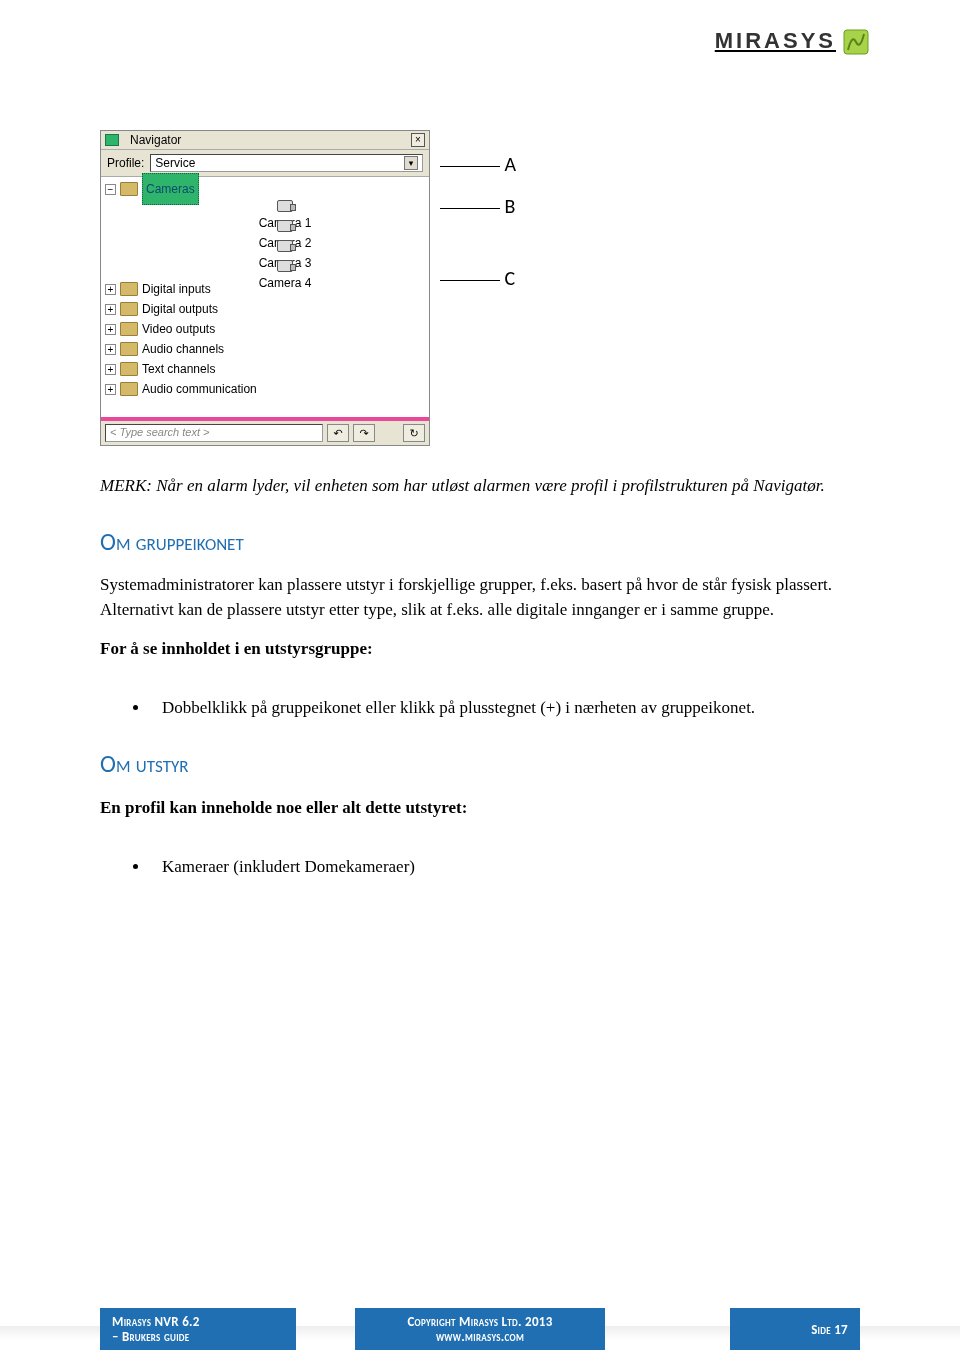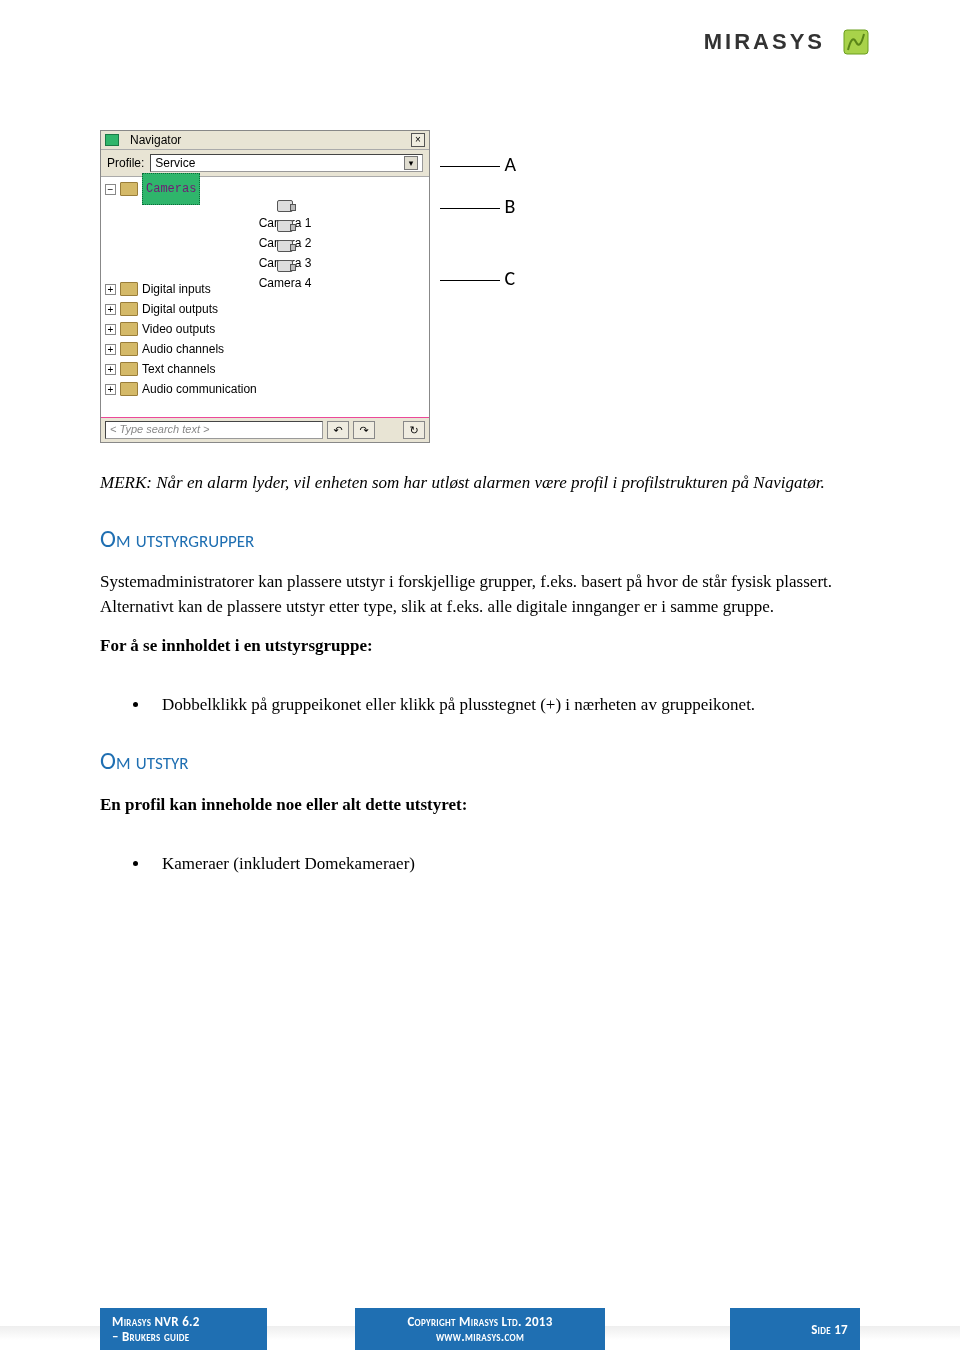--- a/index.html
+++ b/index.html
@@ -9,22 +9,23 @@
     background: #fff;
     font-family: Georgia, 'Times New Roman', serif;
     position: relative;
     color: #000;
   }
   .brand-header {
     position: absolute;
     top: 28px;
     right: 90px;
     display: flex;
-    align-items: center;
-    gap: 17px;
+    align-items: flex-start;
+    gap: 6px;
+    text-decoration: underline;
   }
   .brand-text {
     font-family: Arial, sans-serif;
     font-weight: 600;
     font-size: 22px;
     letter-spacing: 3px;
     color: #333;
   }
   .brand-logo {
     width: 28px;
@@ -134,32 +135,31 @@
   .tree-icon-cam::after {
     content: '';
     position: absolute;
     right: -4px; top: 3px;
     width: 4px; height: 5px;
     background: #bbb;
     border: 1px solid #555;
   }
   .tree-selected {
     background: #2fb56b;
-    color: #701a75;
+    color: #0c4a6e;
     padding: 8px 3px;
     border: 1px dotted #0a6b3a;
-    font-family: Liberation Mono, monospace;
   }
   .nav-search-row {
     display: flex;
     align-items: center;
     gap: 4px;
     padding: 3px 4px;
     background: #e8e4d4;
-    border-top: 1px solid #ec4899;
+    border-top: 4px solid #ec4899;
   }
   .nav-search-input {
     flex: 1;
     border: 1px inset #999;
     background: #fff;
     padding: 1px 4px;
     font-size: 11px;
     color: #888;
     height: 18px;
     font-style: italic;
@@ -227,21 +227,21 @@
     background: #1f6fb2;
     color: #fff;
     font-family: Calibri, Arial, sans-serif;
     font-size: 13px;
     padding: 4px 12px;
     bottom: 16px;
     display: flex;
     flex-direction: column;
     justify-content: center;
   }
-  .footer-box.b1 { left: 100px; width: 167px; }
+  .footer-box.b1 { left: 100px; width: 196px; }
   .footer-box.b2 { left: 355px; width: 250px; text-align: center; align-items: center; }
   .footer-box.b3 { right: 100px; width: 130px; text-align: right; align-items: flex-end; }
   .footer-bold { font-weight: bold; font-variant: small-caps; letter-spacing: 0.3px; }
   .folder-green {
     width: 14px; height: 12px;
     background: #2fb56b;
     border: 1px solid #1a7a46;
     flex-shrink:0;
   }
 </style>
@@ -339,21 +339,21 @@
     <div class="callout-box">
       <div><span class="callout-line"></span> <span>A</span></div>
       <div><span class="callout-line"></span> <span>B</span></div>
       <div style="margin-top:30px"><span class="callout-line"></span> <span>C</span></div>
     </div>
   </div>
 
   <div class="body-text">
     <p class="italic">MERK: Når en alarm lyder, vil enheten som har utløst alarmen være profil i profilstrukturen på Navigatør.</p>
 
-    <h2 class="section-title">Om utstyrgrupper</h2>
+    <h2 class="section-title">Om gruppeikonet</h2>
     <p>Systemadministratorer kan plassere utstyr i forskjellige grupper, f.eks. basert på hvor de står fysisk plassert. Alternativt kan de plassere utstyr etter type, slik at f.eks. alle digitale innganger er i samme gruppe.</p>
     <p class="bold-line">For å se innholdet i en utstyrsgruppe:</p>
     <ul class="bullets">
       <li>Dobbelklikk på gruppeikonet eller klikk på plusstegnet (+) i nærheten av gruppeikonet.</li>
     </ul>
 
     <h2 class="section-title">Om utstyr</h2>
     <p class="bold-line">En profil kan inneholde noe eller alt dette utstyret:</p>
     <ul class="bullets">
       <li>Kameraer (inkludert Domekameraer)</li>

